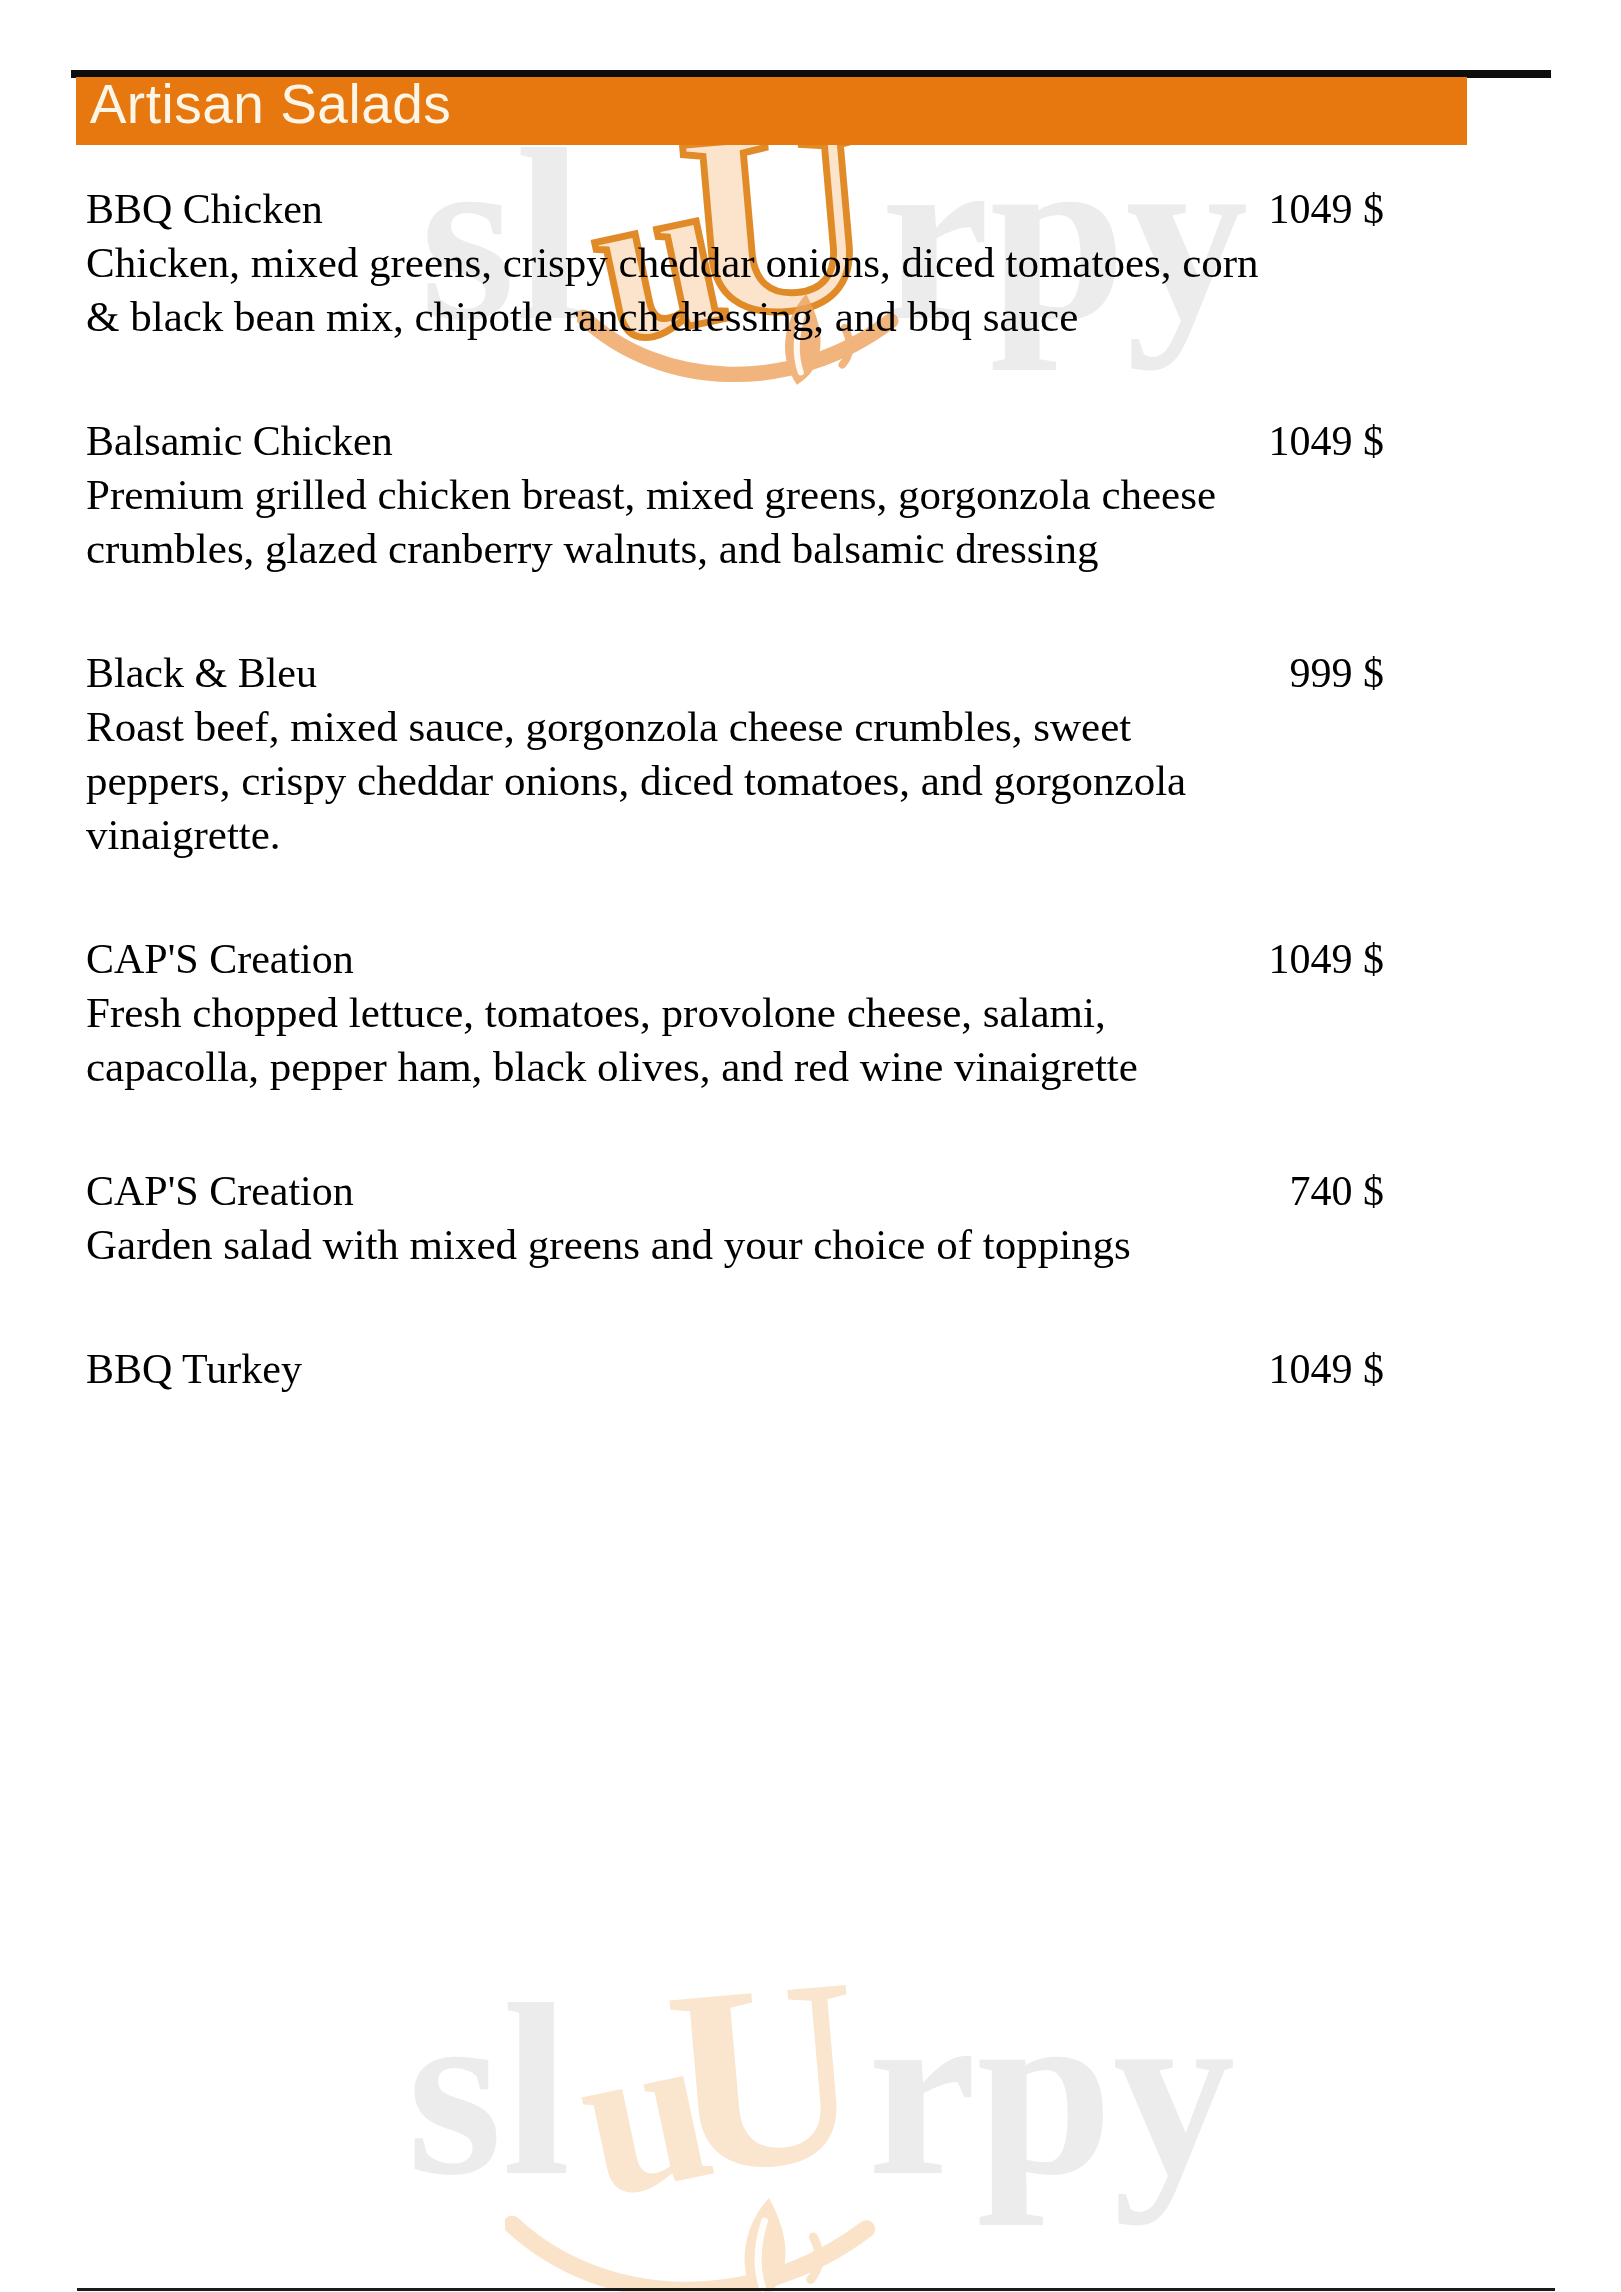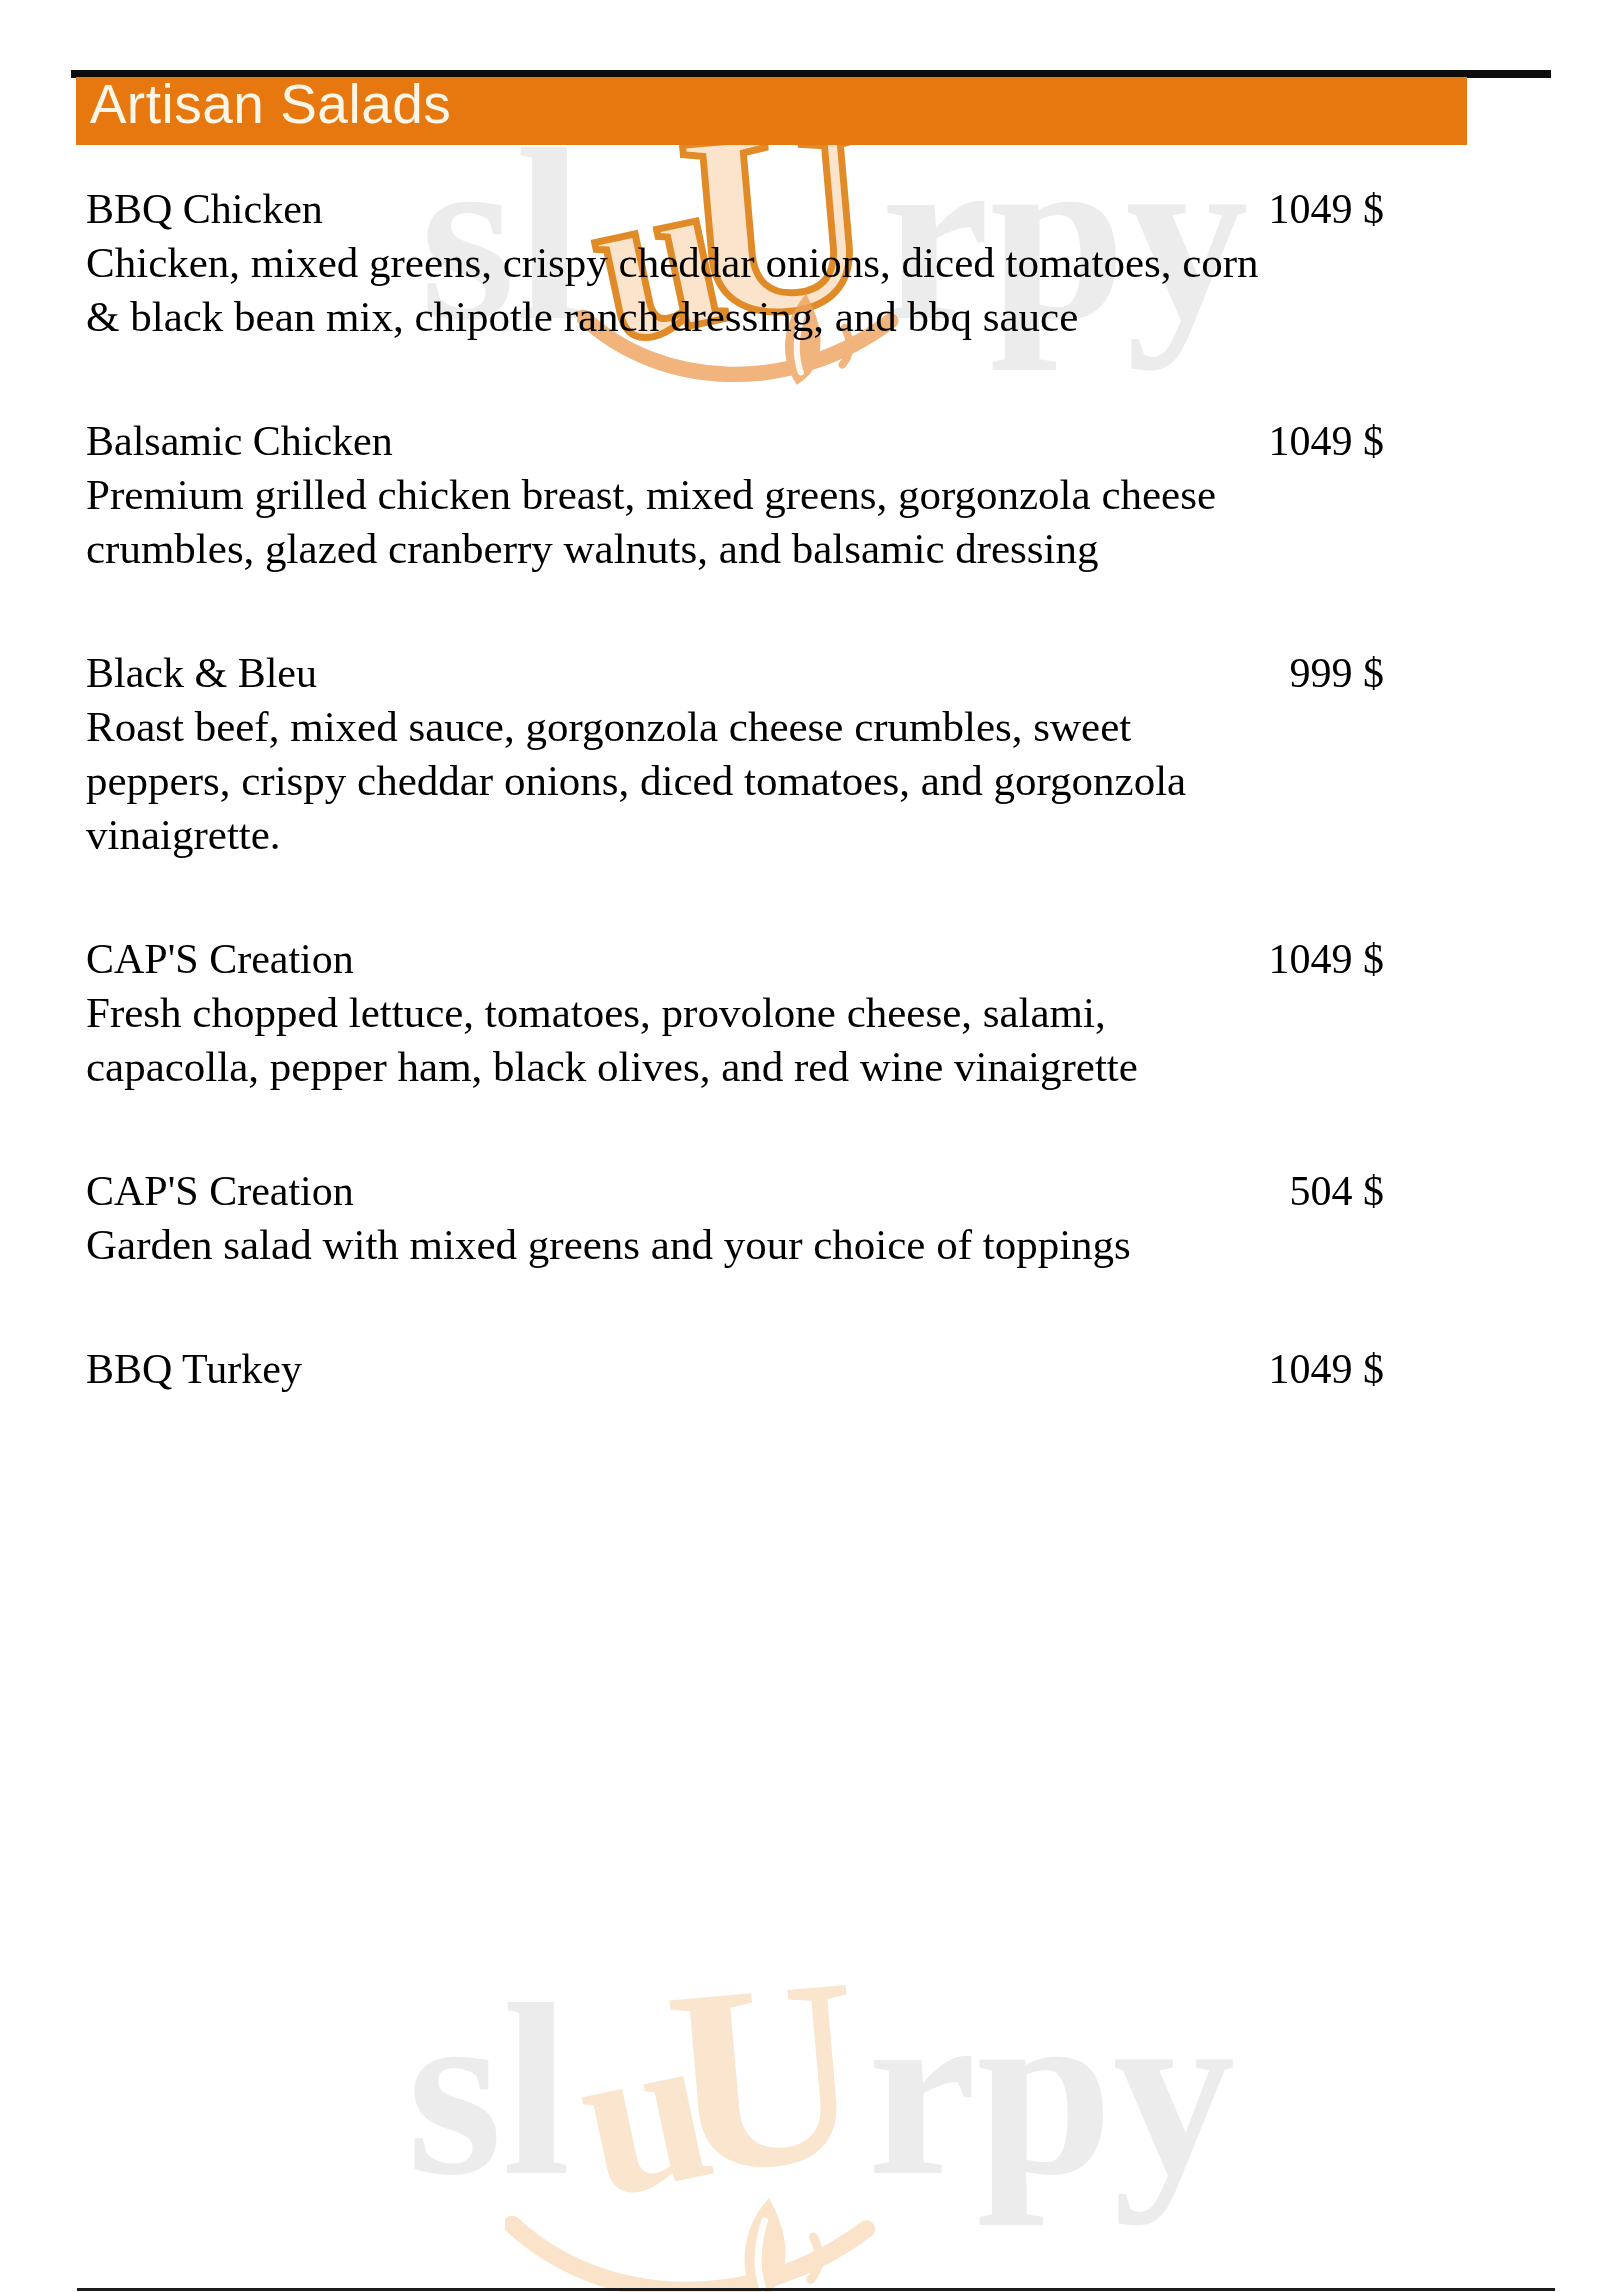--- a/index.html
+++ b/index.html
@@ -169,21 +169,21 @@
       <span class="item-name">CAP'S Creation</span>
       <span class="item-price">1049 $</span>
     </div>
     <div class="item-desc">Fresh chopped lettuce, tomatoes, provolone cheese, salami,
 capacolla, pepper ham, black olives, and red wine vinaigrette</div>
   </div>
 
   <div class="menu-item">
     <div class="item-row">
       <span class="item-name">CAP'S Creation</span>
-      <span class="item-price">504 $</span>
+      <span class="item-price">740 $</span>
     </div>
     <div class="item-desc">Garden salad with mixed greens and your choice of toppings</div>
   </div>
 
   <div class="menu-item">
     <div class="item-row">
       <span class="item-name">BBQ Turkey</span>
       <span class="item-price">1049 $</span>
     </div>
   </div>

